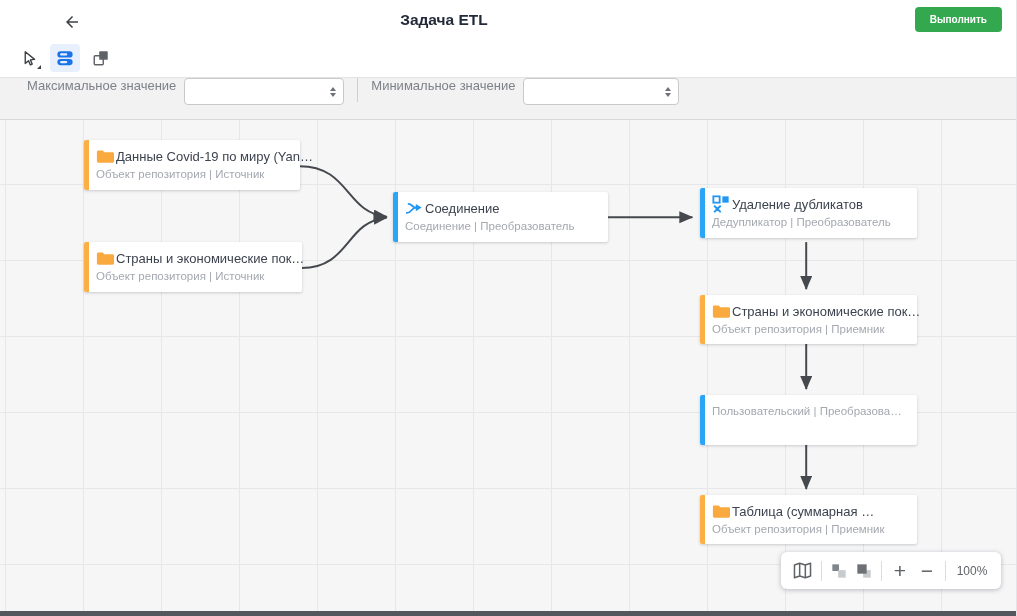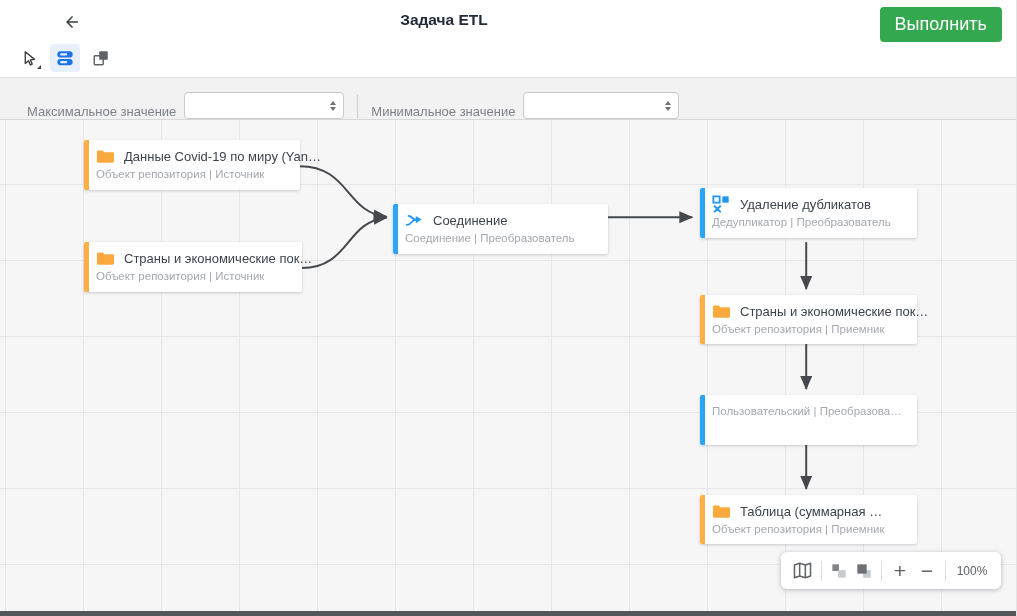--- a/index.html
+++ b/index.html
@@ -5,48 +5,48 @@
   * { margin:0; padding:0; box-sizing:border-box; }
   html,body { width:1017px; height:616px; overflow:hidden; }
   body { font-family:"Liberation Sans", sans-serif; background:#fff; }
   .app { position:relative; width:1017px; height:616px; background:#fdba74; border-right:1px solid #e4e4e6; }
 
   
   .header { position:relative; width:100%; height:78px; background:#fff; border-bottom:1px solid #e3e3e5; }
   .header-top { position:relative; height:42px; }
   .back-btn { position:absolute; left:58px; top:8px; width:28px; height:28px; display:flex; align-items:center; justify-content:center; cursor:pointer; color:#3c4043; font-size:19px; }
   .page-title { position:absolute; left:444px; top:11px; transform:translateX(-50%); font-size:15.5px; font-weight:700; color:#222a3a; white-space:nowrap; }
-  .run-btn { position:absolute; right:14px; top:7px; background:#34a84f; color:#fff; border:none; border-radius:4px; padding:7px 15px; font-size:18px; font-weight:400; font-family:"Liberation Sans",sans-serif; cursor:pointer; }
+  .run-btn { position:absolute; right:14px; top:7px; background:#34a84f; color:#fff; border:none; border-radius:4px; padding:7px 15px; font-size:10px; font-weight:700; font-family:"Liberation Sans",sans-serif; cursor:pointer; }
   .toolbar { position:absolute; left:14px; top:44px; display:flex; align-items:center; gap:6px; }
   .tool-btn { width:30px; height:28px; border-radius:4px; display:flex; align-items:center; justify-content:center; cursor:pointer; position:relative; }
   .tool-btn.active { background:#e8f0fe; }
   .tool-corner { position:absolute; right:3px; bottom:3px; width:0; height:0; border-left:4px solid transparent; border-bottom:4px solid #3c4043; }
 
   
-  .filter-bar { width:100%; height:42px; background:#f2f2f3; border-bottom:1px solid #d7d7d9; display:flex; align-items:flex-end; }
+  .filter-bar { width:100%; height:42px; background:#f2f2f3; border-bottom:1px solid #d7d7d9; display:flex; align-items:flex-start; }
   .filter-label { font-size:13px; color:#7e8288; white-space:nowrap; }
   .lbl-max { margin-left:27px; }
   .spin-input { position:relative; margin-left:8px; width:160px; height:27px; background:#fff; border:1px solid #c9c9cc; border-radius:4px; }
   .spin-input input { width:100%; height:100%; border:none; outline:none; background:transparent; padding:0 24px 0 8px; font-size:13px; color:#3c4043; font-family:"Liberation Sans",sans-serif; }
   .spinner { position:absolute; right:7px; top:50%; transform:translateY(-50%); display:flex; flex-direction:column; gap:2px; cursor:pointer; }
   .spin-up { width:0; height:0; border-left:3.5px solid transparent; border-right:3.5px solid transparent; border-bottom:4.5px solid #6d7076; }
   .spin-down { width:0; height:0; border-left:3.5px solid transparent; border-right:3.5px solid transparent; border-top:4.5px solid #6d7076; }
   .filter-divider { width:1px; height:24px; background:#cfcfd2; margin:0 13px; }
 
   
   .canvas { position:relative; width:100%; height:491px; background:#f6f6f7;
     background-image:
       linear-gradient(to right, #e7e7ea 1px, transparent 1px),
       linear-gradient(to bottom, #e7e7ea 1px, transparent 1px);
     background-size:78px 76px; background-position:5px -12px; overflow:hidden; }
   .edges { position:absolute; left:0; top:0; width:100%; height:100%; pointer-events:none; }
 
   .node { position:absolute; height:50px; background:#fff; border-radius:2px; box-shadow:0 1px 3px rgba(40,44,54,.22); padding:7px 10px 7px 12px; cursor:pointer; }
   .node::before { content:""; position:absolute; left:0; top:0; bottom:0; width:5px; border-radius:2px 0 0 2px; background:var(--accent); }
-  .node-row { display:flex; align-items:center; gap:10px; }
+  .node-row { display:flex; align-items:center; gap:2px; }
   .node-icon { width:18px; height:18px; flex:0 0 18px; display:flex; align-items:center; justify-content:center; }
   .node-title { font-size:13px; color:#3c434e; white-space:nowrap; }
   .node-sub { margin-top:3px; font-size:11.5px; color:#a4a8af; white-space:nowrap; }
 
   
   .zoombar { position:absolute; left:781px; top:432px; height:37px; background:#fff; border-radius:6px; box-shadow:0 1px 5px rgba(40,44,54,.3); display:flex; align-items:center; padding:0 12px; gap:9px; }
   .zb-div { width:1px; height:20px; background:#dadce0; }
   .zb-btn { display:flex; align-items:center; justify-content:center; cursor:pointer; color:#5f6368; }
   .zb-plusminus { font-size:21px; color:#5f6368; line-height:1; width:18px; text-align:center; }
   .zoom-level { font-size:12px; color:#5f6368; min-width:34px; text-align:center; }
@@ -145,21 +145,21 @@
         <span class="node-icon">
           <svg width="18" height="15" viewBox="0 0 20 16">
               <path d="M1,3 q0,-1.6 1.6,-1.6 h4.8 l2,2 h9 q1.6,0 1.6,1.6 v8.4 q0,1.6 -1.6,1.6 h-15.8 q-1.6,0 -1.6,-1.6 z" fill="#f9a93d"></path>
             </svg>
         </span>
         <span class="node-title">Страны и экономические пок…</span>
       </div>
       <div class="node-sub">Объект репозитория | Источник</div>
     </div>
 
-    <div class="node" style="left:393px; top:84px; width:215px; --accent:#2ba6f7">
+    <div class="node" style="left:393px; top:72px; width:215px; --accent:#2ba6f7">
       <div class="node-row">
         <span class="node-icon">
           <svg width="18" height="18" viewBox="0 0 20 20">
             <path d="M2,15.5 C8,15.5 7,9.5 12,9.5" fill="none" stroke="#2196f3" stroke-width="2" stroke-linecap="round"></path>
             <path d="M4,5.5 C8,5.5 8,9.5 12,9.5" fill="none" stroke="#2196f3" stroke-width="2" stroke-linecap="round"></path>
             <path d="M12,5.5 L18.5,9.5 L12,13.5 Z" fill="#2196f3"></path>
           </svg>
         </span>
         <span class="node-title">Соединение</span>
       </div>

